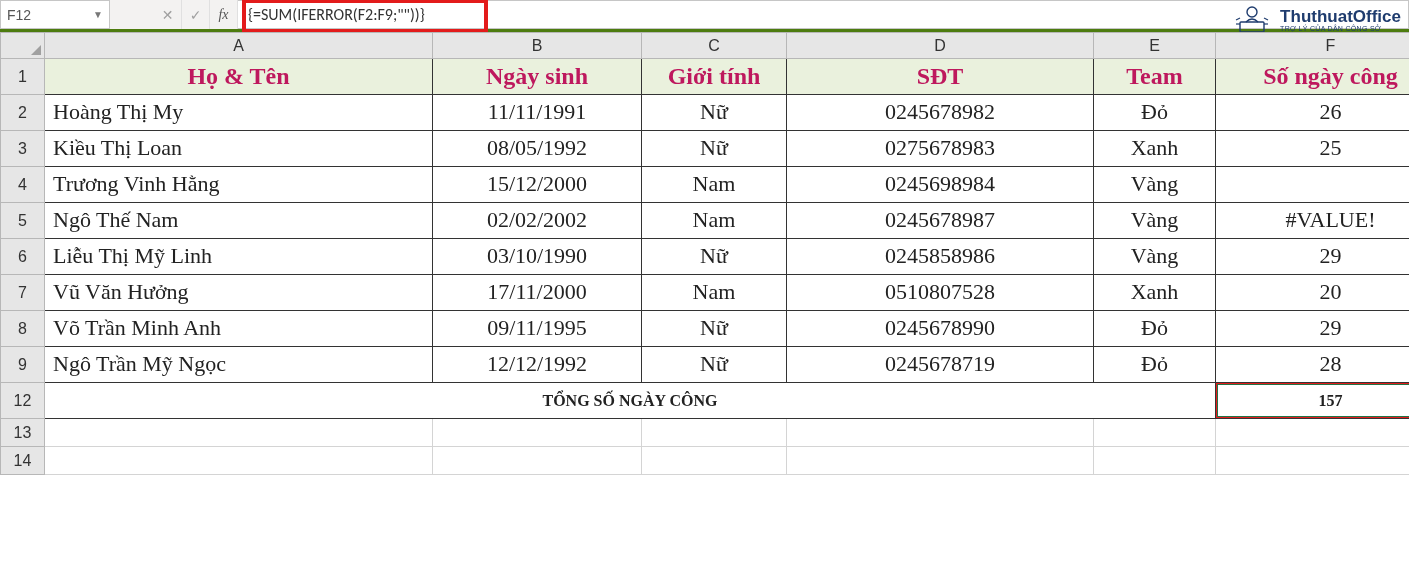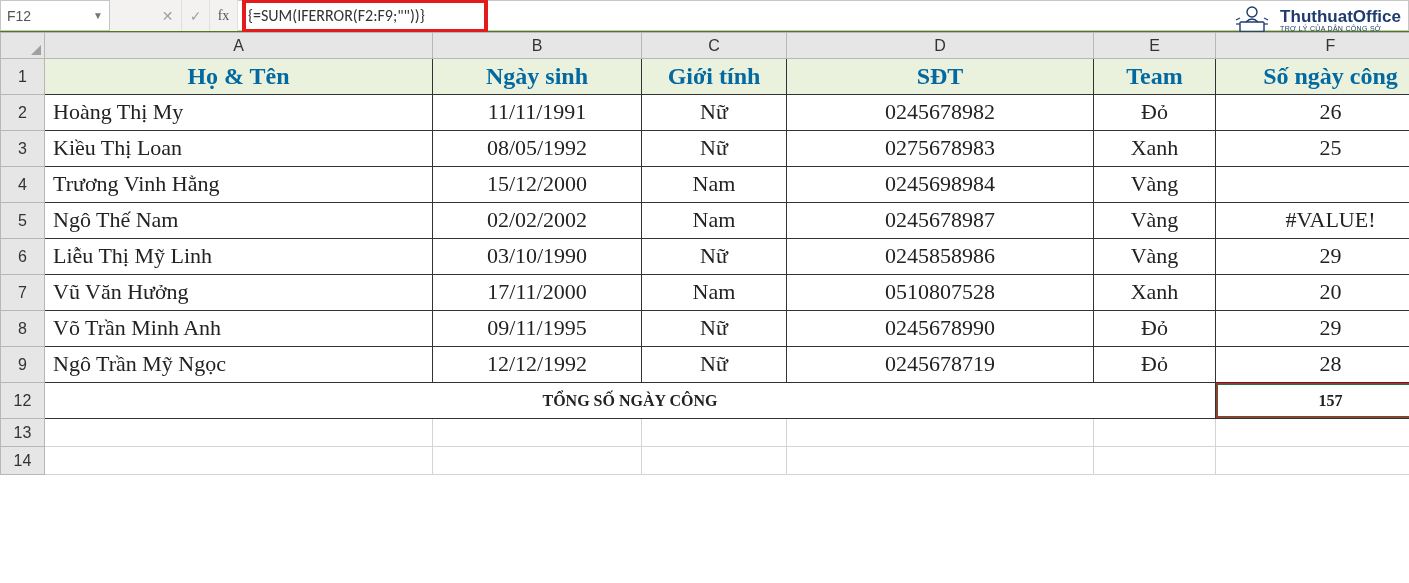--- a/index.html
+++ b/index.html
@@ -9,21 +9,21 @@
     background: #fff;
     width: 1409px;
     height: 583px;
     overflow: hidden;
     color: #222;
   }
   .formula-bar {
     display: flex;
     align-items: stretch;
     height: 32px;
-    border-bottom: 1px solid #4d7c0f;
+    border-bottom: 3px solid #4d7c0f;
     background: #f3f2f1;
     position: relative;
   }
   .namebox {
     width: 110px;
     background: #fff;
     border: 1px solid #c6c6c6;
     display: flex;
     align-items: center;
     padding: 0 6px;
@@ -38,21 +38,21 @@
   .fb-btn {
     width: 28px;
     display: flex;
     align-items: center;
     justify-content: center;
     border-right: 1px solid #e0e0e0;
     color: #a0a0a0;
     font-size: 14px;
     background: #f3f2f1;
   }
-  .fb-btn.fx { font-family: "Times New Roman", serif; color: #555; text-align: right;}
+  .fb-btn.fx { font-style: italic; font-family: "Times New Roman", serif; color: #555; text-align: right;}
   .formula-input-wrap {
     flex: 1;
     background: #fff;
     display: flex;
     align-items: center;
     padding: 0 10px;
     position: relative;
     border: 1px solid #c6c6c6;
     border-left: none;
   }
@@ -128,21 +128,21 @@
     overflow: hidden;
   }
   .emptycell {
     border: 1px solid #d4d4d4;
     padding: 2px 8px;
     height: 28px;
     background: #fff;
   }
   tr.hdr td.cell {
     background: #eaf1dd;
-    color: #0369a1;
+    color: #be185d;
     font-weight: bold;
     text-align: center;
     font-size: 24px;
   }
   .center { text-align: center; }
   .right { text-align: center; }
   tr.totalrow td.cell {
     font-weight: bold;
     font-size: 16px;
   }

